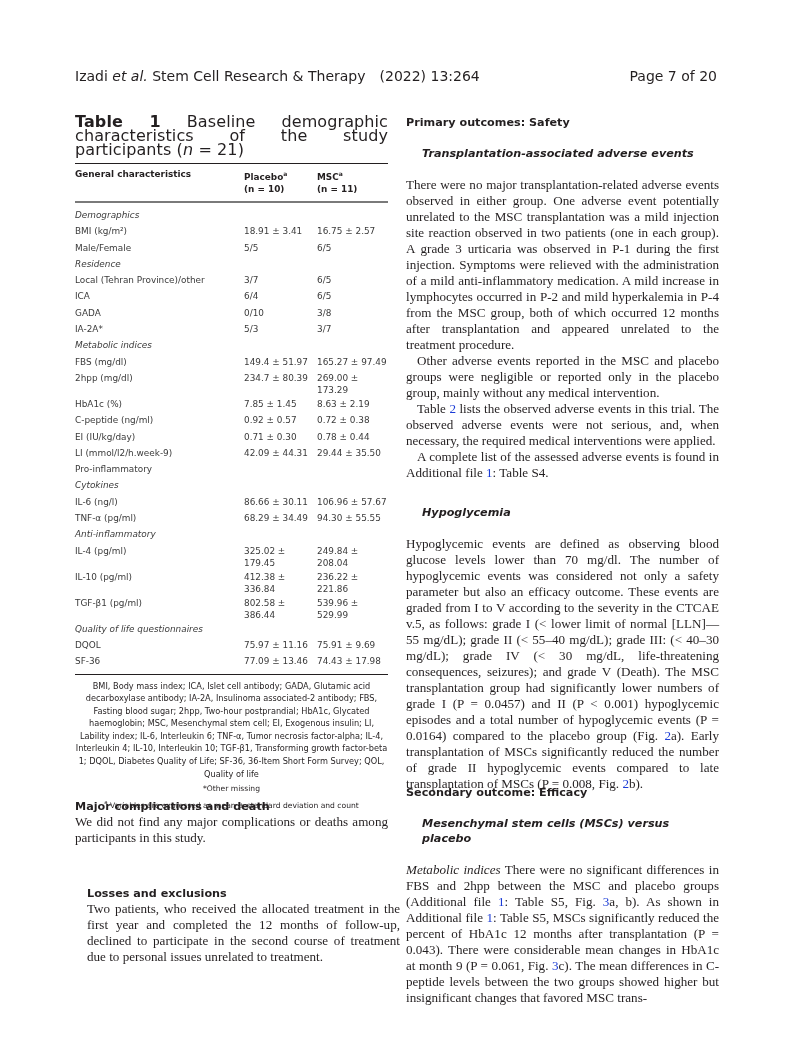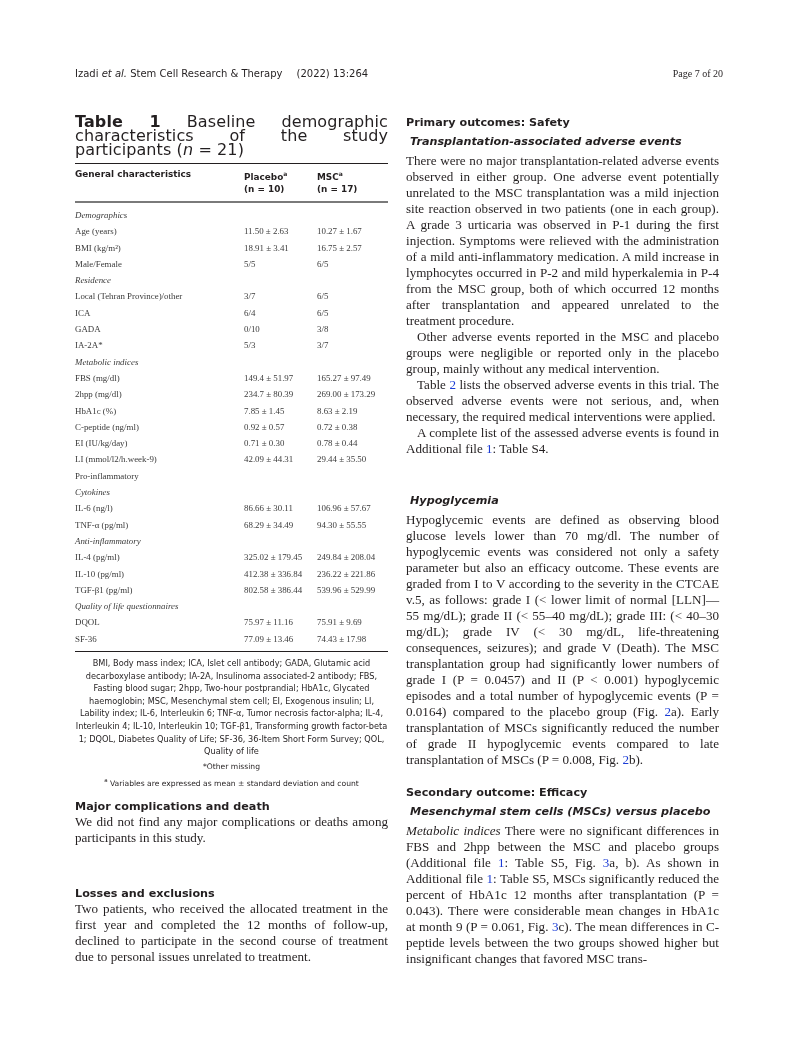--- a/index.html
+++ b/index.html
@@ -1,74 +1,69 @@
 <!DOCTYPE html>
 <html><head>
 <meta charset="utf-8">
 <style>
   html, body { margin:0; padding:0; background:#fff; }
   body { width:794px; height:1055px; position:relative; overflow:hidden; color:#231f20; }
   .sans { font-family: "DejaVu Sans", "Liberation Sans", sans-serif; }
   .serif { font-family: "Liberation Serif", "DejaVu Serif", serif; }
-  #header { position:absolute; top:68px; left:75px; right:62px; height:16px; font-size:10px; }
+  #header { position:absolute; top:68px; left:75px; right:62px; height:16px; font-size:14px; }
   #header .left { position:absolute; left:0; top:0; }
-  #header .right { position:absolute; right:9px; top:0;font-family:Liberation Serif, serif; }
+  #header .right { position:absolute; right:15px; top:0; }
   #header .year { margin-left:14px; }
   .col { position:absolute; top:115px; }
   #left { left:75px; width:313px; }
   #right { left:406px; width:313px; }
   .caption { font-size:16px; line-height:14px; letter-spacing:0.1px; text-align:justify; margin:0 0 6px 0; }
   .caption b { font-weight:bold; }
   table { width:100%; border-collapse:collapse; font-size:8.9px; }
   thead th { text-align:left; font-weight:bold; vertical-align:top; padding:4px 0 6px 0; line-height:12px; }
   thead { border-top:1.4px solid #231f20; border-bottom:2.2px solid #7a7a7a; }
   tbody td { padding:1px 0; height:14.3px; line-height:12px; vertical-align:top; color:#3a3a3a; }
   tbody tr:first-child td { padding-top:6px; }
   tbody tr:last-child td { padding-bottom:4px; }
   td.c1, th.c1 { width:169px; }
   td.c2, th.c2 { width:73px; }
   td.it { font-style:italic; }
-  tbody { border-bottom:1.4px solid #231f20;font-family:Liberation Serif, serif; }
+  tbody { border-bottom:1.4px solid #231f20; }
   .footnote { font-size:8.2px; line-height:12.6px; margin-top:5px; color:#231f20;text-align:center; }
   .fn-small { font-size:7.6px; line-height:12px; margin-top:3px; }
   h3 { font-size:11.2px; font-weight:bold; margin:0; line-height:15px; }
-  h4 { font-size:11.2px; font-weight:bold; font-style:italic; margin:4px; line-height:15px; }
+  h4 { font-size:11.2px; font-weight:bold; font-style:italic; margin:16px; line-height:15px; }
   p.body { font-size:13.1px; line-height:16px; margin:0; text-align:justify; }
   p.indent { text-indent:11px; }
   .link { color:#1a3bd6; }
   .runin { font-style:italic; }
 </style>
 </head>
 <body>
 
 <div id="header" class="sans">
   <span class="left"><span>Izadi </span><i>et al.</i><span class="journal"> Stem Cell Research &amp; Therapy</span><span class="year">(2022) 13:264</span></span>
   <span class="right">Page 7 of 20</span>
 </div>
 
 <div id="left" class="col">
   <p class="caption sans"><b>Table 1</b><span> Baseline demographic characteristics of the study participants (</span><i>n</i><span> = 21)</span></p>
   <table class="sans">
     <thead>
       <tr>
         <th class="c1"><span>General characteristics</span></th>
         <th class="c2"><span>Placebo</span><sup style="font-size:6px">a</sup><br><span>(n = 10)</span></th>
-        <th><span>MSC</span><sup style="font-size:6px">a</sup><br><span>(n = 17)</span></th>
+        <th><span>MSC</span><sup style="font-size:6px">a</sup><br><span>(n = 11)</span></th>
       </tr>
     </thead>
     <tbody id="tbody">
         <tr>
           <td class="c1 it">Demographics</td>
           <td class="c2"></td>
           <td class=""></td>
-        </tr>
-        <tr>
-          <td class="c1">Age (years)</td>
-          <td class="c2">11.50 ± 2.63</td>
-          <td class="">10.27 ± 1.67</td>
         </tr>
         <tr>
           <td class="c1">BMI (kg/m²)</td>
           <td class="c2">18.91 ± 3.41</td>
           <td class="">16.75 ± 2.57</td>
         </tr>
         <tr>
           <td class="c1">Male/Female</td>
           <td class="c2">5/5</td>
           <td class="">6/5</td>
@@ -191,21 +186,21 @@
       </tbody>
   </table>
   <div class="footnote sans">BMI, Body mass index; ICA, Islet cell antibody; GADA, Glutamic acid decarboxylase antibody; IA-2A, Insulinoma associated-2 antibody; FBS, Fasting blood sugar; 2hpp, Two-hour postprandial; HbA1c, Glycated haemoglobin; MSC, Mesenchymal stem cell; EI, Exogenous insulin; LI, Lability index; IL-6, Interleukin 6; TNF-α, Tumor necrosis factor-alpha; IL-4, Interleukin 4; IL-10, Interleukin 10; TGF-β1, Transforming growth factor-beta 1; DQOL, Diabetes Quality of Life; SF-36, 36-Item Short Form Survey; QOL, Quality of life</div>
   <div class="footnote fn-small sans">*Other missing</div>
   <div class="footnote fn-small sans" style="margin-top:1px"><sup style="font-size:5.5px">a</sup><span> Variables are expressed as mean ± standard deviation and count</span></div>
 
   <div style="position:absolute; top:684px; left:0; width:313px;">
     <h3 class="sans">Major complications and death</h3>
     <p class="body serif">We did not find any major complications or deaths among participants in this study.</p>
   </div>
-  <div style="position:absolute; top:771px; left:0; width:313px;">
+  <div style="position:absolute; top:771px; left:12px; width:313px;">
     <h3 class="sans">Losses and exclusions</h3>
     <p class="body serif">Two patients, who received the allocated treatment in the first year and completed the 12 months of follow-up, declined to participate in the second course of treatment due to personal issues unrelated to treatment.</p>
   </div>
 </div>
 
 <div id="right" class="col">
   <div>
     <h3 class="sans">Primary outcomes: Safety</h3>
     <h4 class="sans">Transplantation-associated adverse events</h4>
     <p class="body serif">There were no major transplantation-related adverse events observed in either group. One adverse event potentially unrelated to the MSC transplantation was a mild injection site reaction observed in two patients (one in each group). A grade 3 urticaria was observed in P-1 during the first injection. Symptoms were relieved with the administration of a mild anti-inflammatory medication. A mild increase in lymphocytes occurred in P-2 and mild hyperkalemia in P-4 from the MSC group, both of which occurred 12 months after transplantation and appeared unrelated to the treatment procedure.</p>

